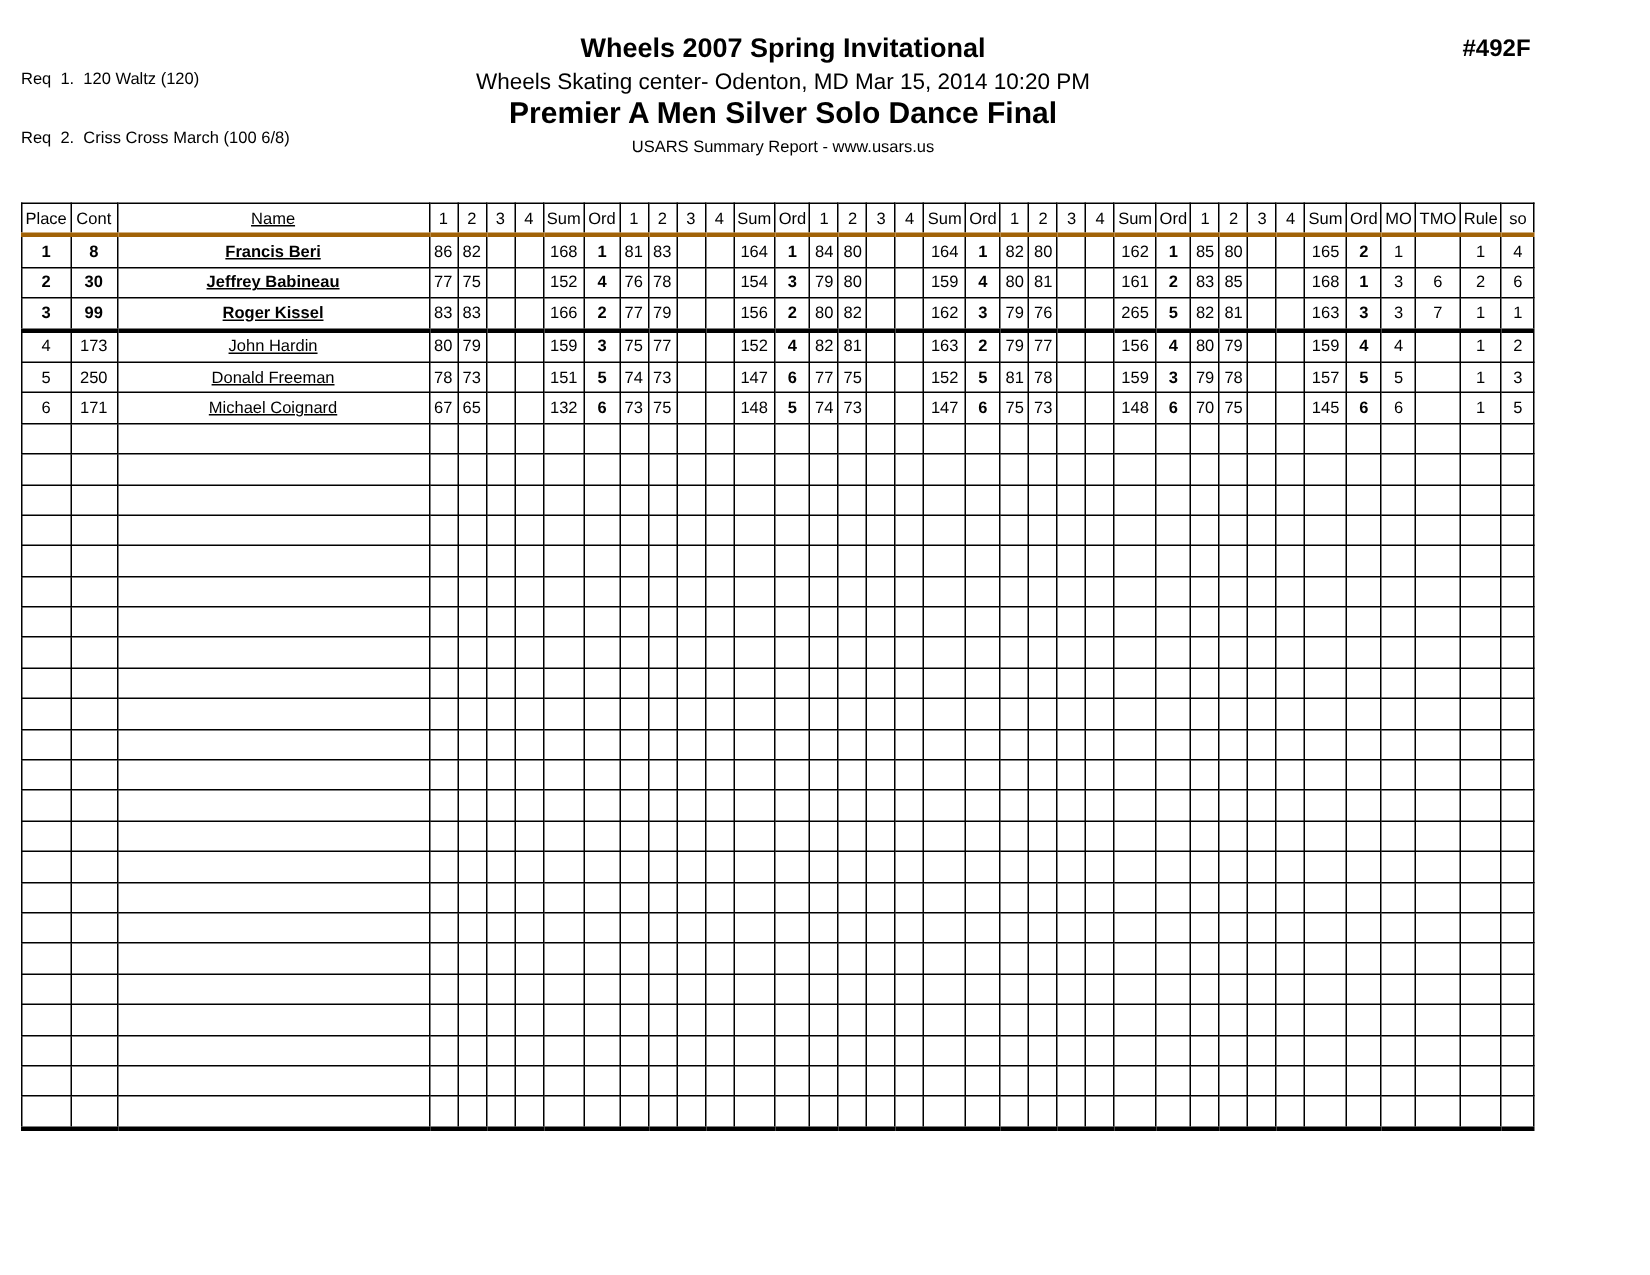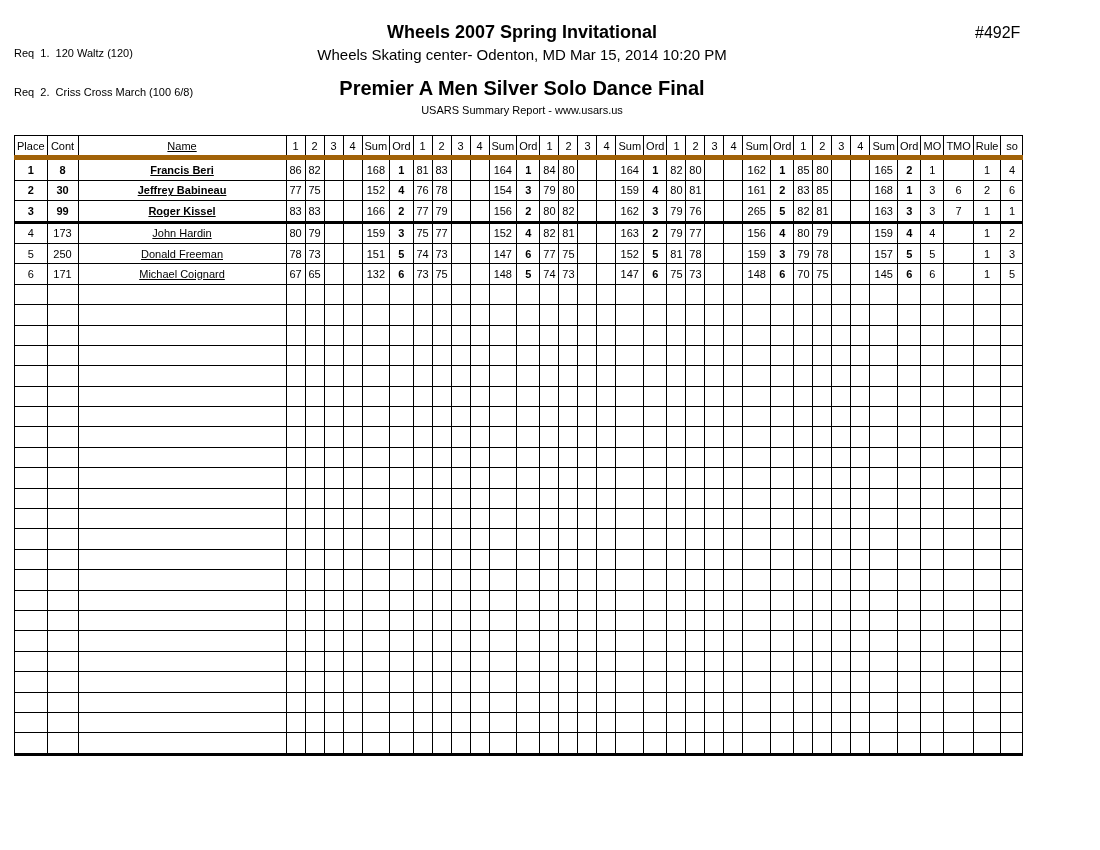--- a/index.html
+++ b/index.html
@@ -14,25 +14,25 @@
   .req-block{
     position:absolute;left:14px;top:21px;
     font-size:11px;line-height:13px;white-space:pre;
   }
   .titles{
     position:absolute;left:0;top:22px;width:1044px;
     text-align:center;line-height:1.15;
   }
   .title-main{font-size:18px;font-weight:bold;}
   .title-venue{font-size:15px;margin-top:3px;}
-  .title-event{font-size:20px;font-weight:bold;margin-top:14px;}
+  .title-event{font-size:20px;font-weight:bold;margin-top:2px;}
   .title-report{font-size:11px;margin-top:4px;}
   .doc-num{
     position:absolute;left:975px;top:24px;
-    font-size:16px;font-weight:normal;text-align:center;
+    font-size:16px;font-weight:bold;text-align:center;
   }
   table.results{
     position:absolute;left:14px;top:135px;
     border-collapse:collapse;table-layout:fixed;
     font-size:11px;
   }
   table.results td{
     border:1px solid #000;
     padding:0 2px;
     height:19.4px;
@@ -41,21 +41,21 @@
     font-size:11px;
   }
   thead tr td{height:20px;}
   td.blank{border:none;}
   td.judgebox{text-align:left;padding-left:4px;border-right:3px solid #000;}
   td.name{text-align:left;padding-left:5px;text-decoration:underline;}
   td.sum{text-align:right;padding-right:3px;}
   td.ord{border-left:3px solid #000;border-right:3px solid #000;}
   tbody td.ord{font-weight:bold;}
   td.mo{border-left:3px solid #000;margin-left:35px;}
-  tr.colhead td{border-bottom:5px solid #a16207;}
+  tr.colhead td{border-bottom:3px solid #a16207;}
   tr.sep td:not(.blank){border-bottom:3px solid #000;}
   tbody tr:last-child td{border-bottom:3px solid #000;}
   tr.boldrow td.place, tr.boldrow td.cont, tr.boldrow td.name{font-weight:bold;}
   .footer{
     position:absolute;left:0;top:750px;width:1100px;height:20px;
     font-size:11px;
   }
   .footer .version{position:absolute;left:617px;top:1px;font-size:6px;}
   .footer .printed{position:absolute;left:645px;top:2px;}
   .footer .scorer{position:absolute;left:848px;top:2px;}

